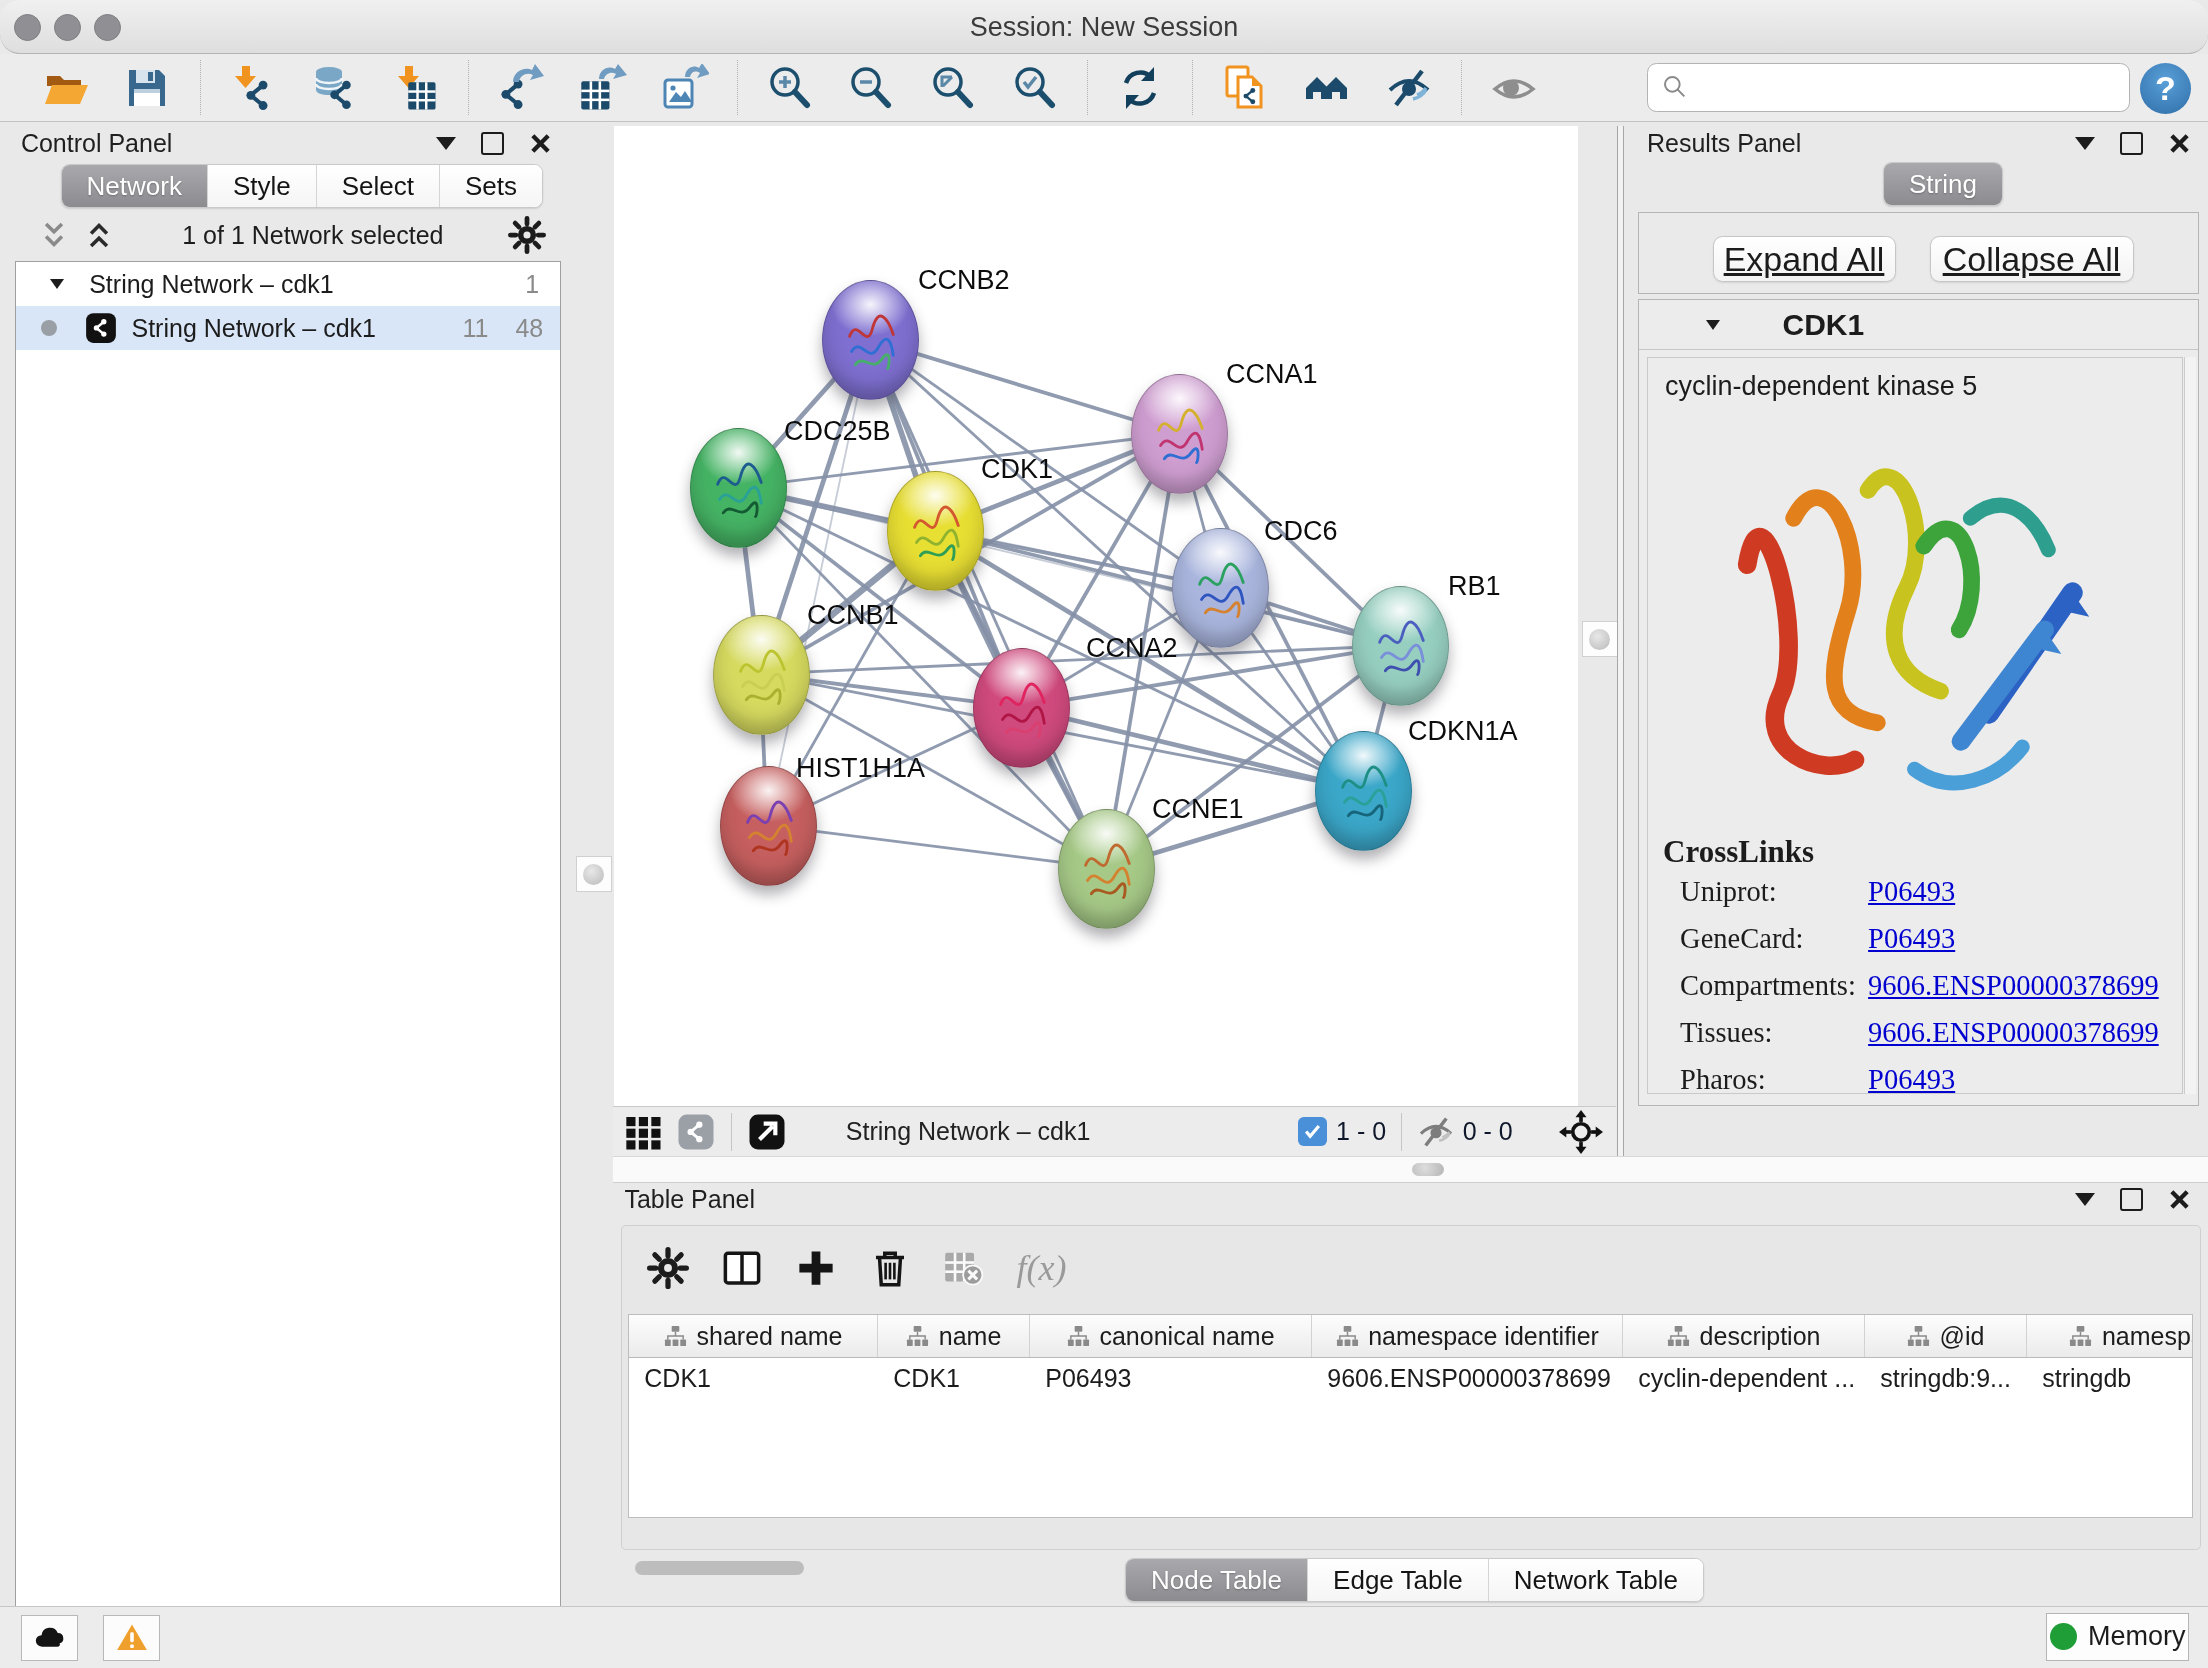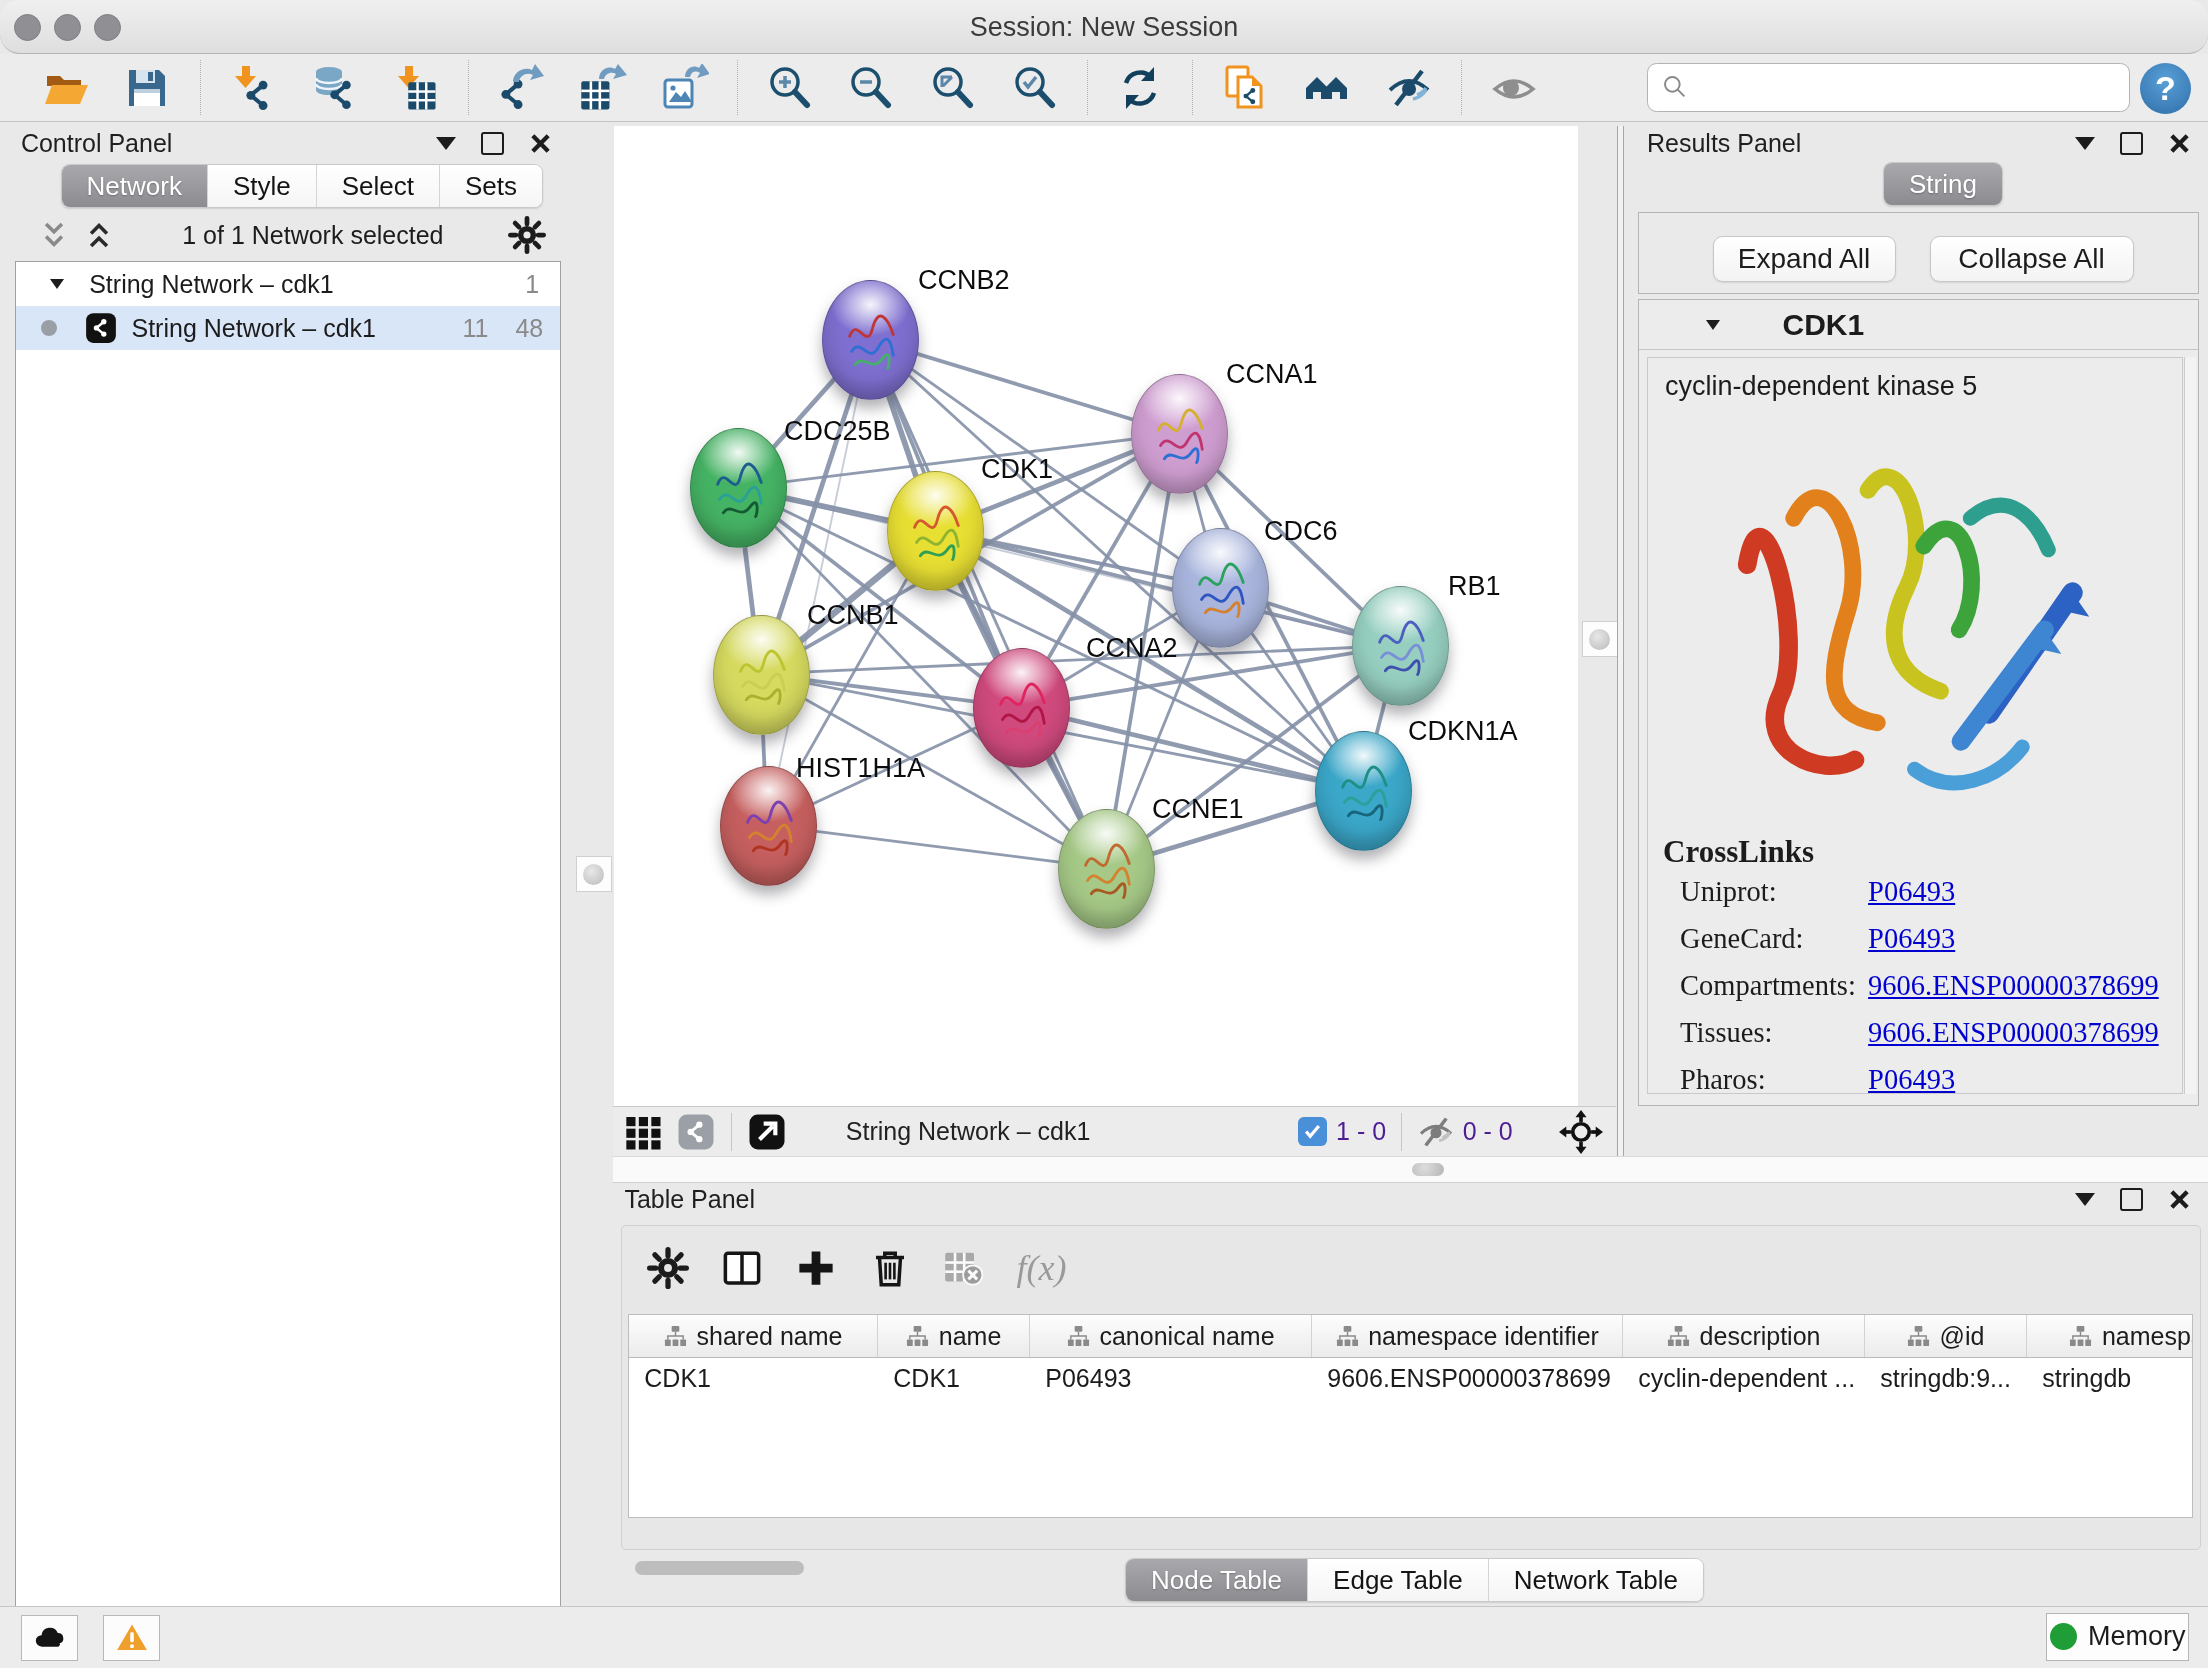--- a/index.html
+++ b/index.html
@@ -60,41 +60,41 @@
     border:1px solid rgba(0,0,0,.25);}
   .node svg{position:absolute;left:17px;top:25px;width:61px;height:74px;}
   .nlabel{position:absolute;font-size:27px;color:#0c0c0c;white-space:nowrap;pointer-events:none;}
   
   .nettb{position:absolute;left:613px;top:1106px;width:1003px;height:49px;background:#ececec;
     border-top:1px solid #c9c9c9;display:flex;align-items:center;font-size:25px;}
   .nettb svg{flex:none;}
   .nt-sep{height:38px;border-left:1px solid #c6c6c6;margin:0 15px;}
   .chk{width:28.5px;height:28.5px;border-radius:5.7px;background:#4a90d9;display:flex;align-items:center;
     justify-content:center;margin-right:9.5px;}
-  .gray{color:#4c1d95;}
+  .gray{color:#0f172a;}
   
   .gut{position:absolute;background:#e9e9e9;}
   .handle{position:absolute;width:34px;height:34px;background:#fdfdfd;border:1px solid #d0d0d0;
     display:flex;align-items:center;justify-content:center;}
   .handle i{width:21px;height:21px;border-radius:50%;
     background:radial-gradient(circle at 40% 35%,#e8e8e8,#b9b9b9);display:block;}
   .vline{position:absolute;left:1617px;top:126px;width:6.7px;height:1054px;background:#f2f2f2;
     border-left:1.9px solid #a6a6a6;border-right:1.9px solid #a6a6a6;box-sizing:border-box;}
   .hsplit{position:absolute;left:613px;top:1156px;width:1595px;height:27px;background:#fafafa;
     border-top:1px solid #d8d8d8;border-bottom:1px solid #cfcfcf;box-sizing:border-box;}
   .hovalt{position:absolute;left:799px;top:5.7px;width:32px;height:13.3px;border-radius:6.7px;
     background:radial-gradient(circle at 40% 35%,#ddd,#b5b5b5);}
   
   .rp{position:absolute;left:1628px;top:126px;width:580px;height:1054px;}
   .rp-tab{position:absolute;left:255px;top:36px;}
   .rp-box1{position:absolute;left:9.5px;top:86px;width:561px;height:82px;background:#eaeaea;
     border:1px solid #b5b5b5;box-sizing:border-box;}
   .btn{position:absolute;height:44px;background:linear-gradient(#ffffff,#f3f3f3);
-    border:1px solid #c6c6c6;border-radius:9.5px;font-size:28px;display:flex;align-items:center;
-    justify-content:center;box-shadow:0 1px 1.9px rgba(0,0,0,.1);}
+    border:1px solid #c6c6c6;border-radius:9.5px;font-size:34px;display:flex;align-items:center;
+    justify-content:center;box-shadow:0 1px 1.9px rgba(0,0,0,.1);text-decoration:underline;}
   .rp-box2{position:absolute;left:9.5px;top:173px;width:561px;height:807px;background:#ececec;
     border:1px solid #b5b5b5;box-sizing:border-box;}
   .rp-gh{height:49px;display:flex;align-items:center;border-bottom:1px solid #c6c6c6;}
   .rp-inner{position:absolute;left:8.6px;top:57px;right:15px;bottom:11.4px;border:1px solid #c9c9c9;
     background:#ececec;overflow:hidden;}
   .rp-scroll{position:absolute;right:1.9px;top:57px;width:10.5px;bottom:11.4px;background:#f3f3f3;
     border-left:1px solid #ccc;}
   .cl{font-family:"Liberation Serif",serif;}
   .cl-h{font-size:31px;font-weight:bold;margin:9.5px 0 5.7px 15px;}
   .cl-row{display:flex;font-size:28.5px;margin:0 0 15px 32px;}

